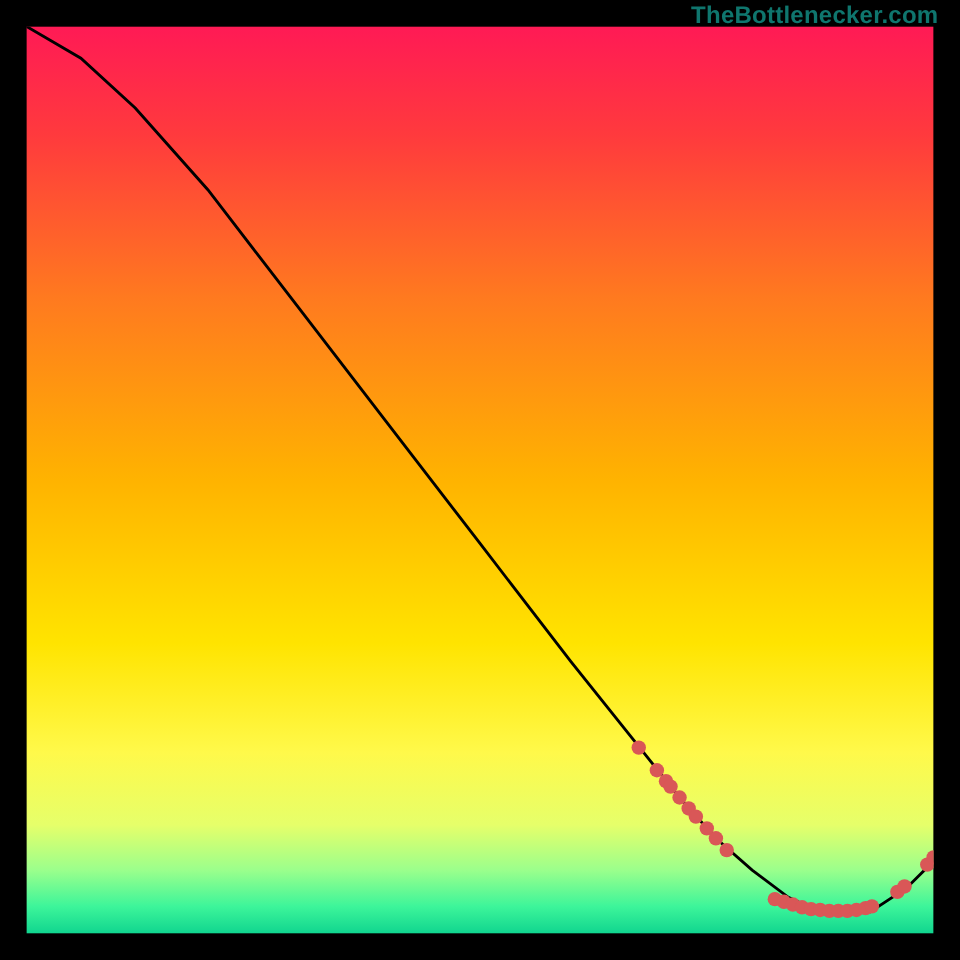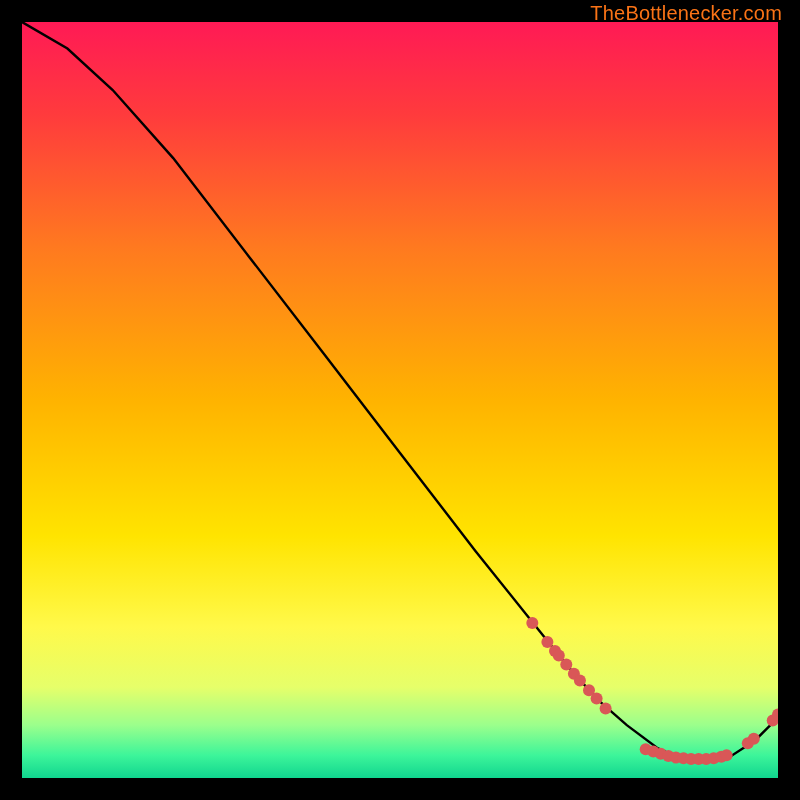--- a/index.html
+++ b/index.html
@@ -13,23 +13,23 @@
   }
   .stage {
     position: relative;
     width: 800px;
     height: 800px;
   }
   .attribution {
     position: absolute;
     top: 2px;
     right: 18px;
-    color: #f97316;
+    color: #0f766e;
     font-size: 20px;
-    font-weight: 400;
+    font-weight: 700;
     letter-spacing: 0.2px;
     z-index: 30;
   }
   .plot-wrap {
     position: absolute;
     left: 22px;
     top: 22px;
     width: 756px;
     height: 756px;
   }

